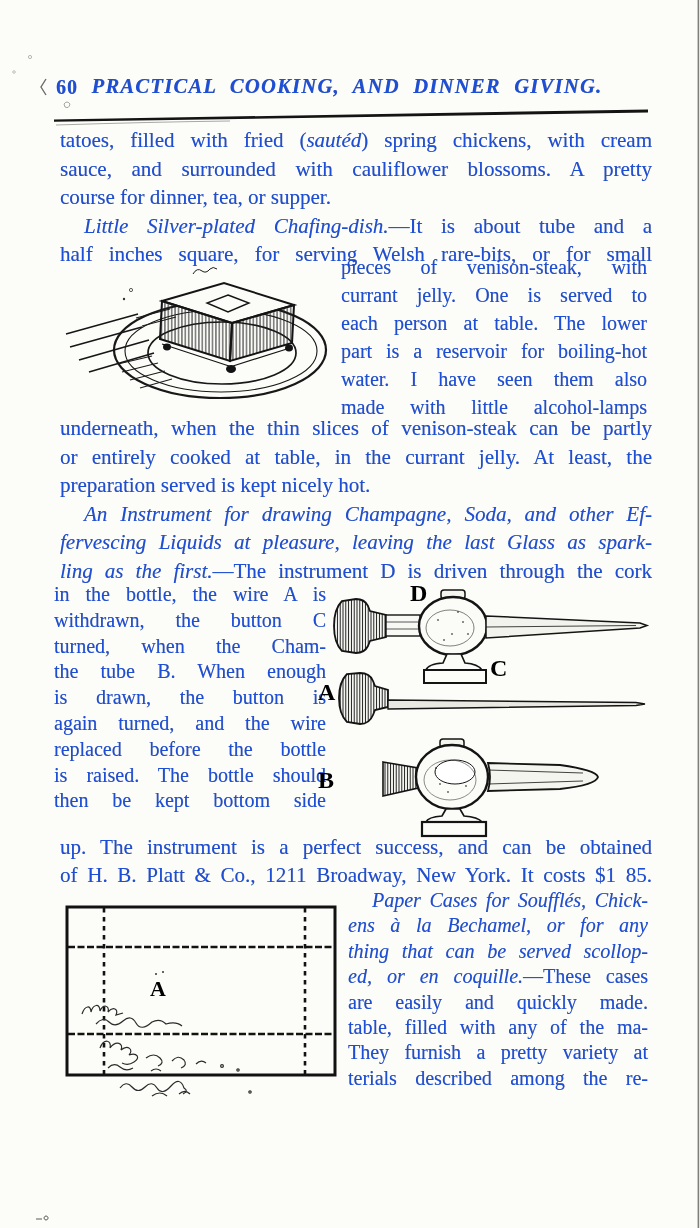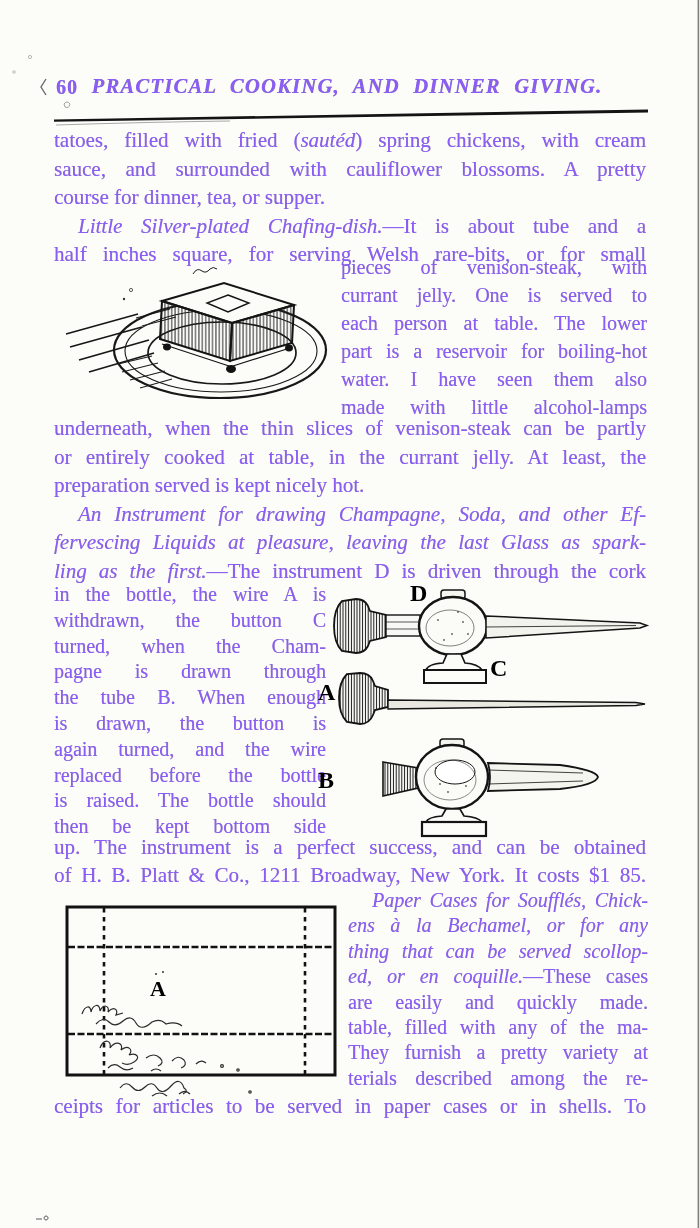--- a/index.html
+++ b/index.html
@@ -1,27 +1,27 @@
 <!DOCTYPE html>
 <html><head>
 <meta charset="utf-8">
 <style>
   html,body{margin:0;padding:0;background:#e8e8e6;}
   .page{
     position:relative;width:700px;height:1228px;margin:0 auto;
     background:#fcfcf9;overflow:hidden;
     font-family:"Liberation Serif","DejaVu Serif",serif;
-    color:#8b5cf6;
+    color:#1d4ed8;
   }
   .tb{position:absolute;}
   .line{white-space:normal;}
   .j{text-align:justify;text-align-last:justify;}
   .ind{text-indent:24px;}
   .it{font-style:italic;}
-  .fw{font-size:21px;line-height:28.6px;width:592px;left:54px;
+  .fw{font-size:21px;line-height:28.6px;width:592px;left:60px;
       text-shadow:0.25px 0.25px 0 rgba(20,20,20,.35);}
   .col{font-size:20px;text-shadow:0.25px 0.25px 0 rgba(20,20,20,.35);}
   #para-top{top:126px;}
   #para-mid{top:414px;}
   #para-platt{top:833px;line-height:28px;}
   #para-bottom{top:1092px;}
   #col-chafing{left:341px;top:253px;width:306px;line-height:28px;}
   #col-instrument{left:54px;top:582px;width:272px;line-height:25.8px;}
   #col-papercases{left:348px;top:888px;width:300px;line-height:25.4px;}
   #page-number{
@@ -81,21 +81,20 @@
       <div class="line"><span>preparation served is kept nicely hot.</span></div>
       <div class="line j ind"><span class="it">An Instrument for drawing Champagne, Soda, and other Ef-</span></div>
       <div class="line j"><span class="it">fervescing Liquids at pleasure, leaving the last Glass as spark-</span></div>
       <div class="line j"><span class="it">ling as the first.</span><span>—The instrument D is driven through the cork</span></div>
     </div>
 
   <div class="tb col" id="col-instrument">
       <div class="line j"><span>in the bottle, the wire A is</span></div>
       <div class="line j"><span>withdrawn, the button C</span></div>
       <div class="line j"><span>turned, when the Cham-</span></div>
-      <div class="line j"><span>pagne is drawn through</span></div>
       <div class="line j"><span>the tube B.  When enough</span></div>
       <div class="line j"><span>is drawn, the button is</span></div>
       <div class="line j"><span>again turned, and the wire</span></div>
       <div class="line j"><span>replaced before the bottle</span></div>
       <div class="line j"><span>is raised.  The bottle should</span></div>
       <div class="line j"><span>then be kept bottom side</span></div>
     </div>
 
   <div class="tb fw" id="para-platt">
       <div class="line j"><span>up.  The instrument is a perfect success, and can be obtained</span></div>
@@ -106,23 +105,20 @@
       <div class="line j ind"><span class="it">Paper Cases for Soufflés, Chick-</span></div>
       <div class="line j"><span class="it">ens à la Bechamel, or for any</span></div>
       <div class="line j"><span class="it">thing that can be served scollop-</span></div>
       <div class="line j"><span class="it">ed, or en coquille.</span><span>—These cases</span></div>
       <div class="line j"><span>are easily and quickly made.</span></div>
       <div class="line j"><span>table, filled with any of the ma-</span></div>
       <div class="line j"><span>They furnish a pretty variety at</span></div>
       <div class="line j"><span>terials described among the re-</span></div>
     </div>
 
-  <div class="tb fw" id="para-bottom">
-      <div class="line j"><span>ceipts for articles to be served in paper cases or in shells.  To</span></div>
-    </div>
 
   <svg style="left:50px;top:258px;" width="290" height="160" viewBox="50 258 290 160">
     <defs>
       <pattern id="vh" width="3.4" height="6" patternUnits="userSpaceOnUse">
         <line x1="1.7" y1="0" x2="1.7" y2="6" stroke="#1d1d1d" stroke-width="0.95"></line>
       </pattern>
     </defs>
 
     <ellipse cx="220" cy="350" rx="106" ry="48" fill="none" stroke="#181818" stroke-width="2.2"></ellipse>
     <ellipse cx="221" cy="351" rx="96" ry="41" fill="none" stroke="#181818" stroke-width="1.1"></ellipse>

